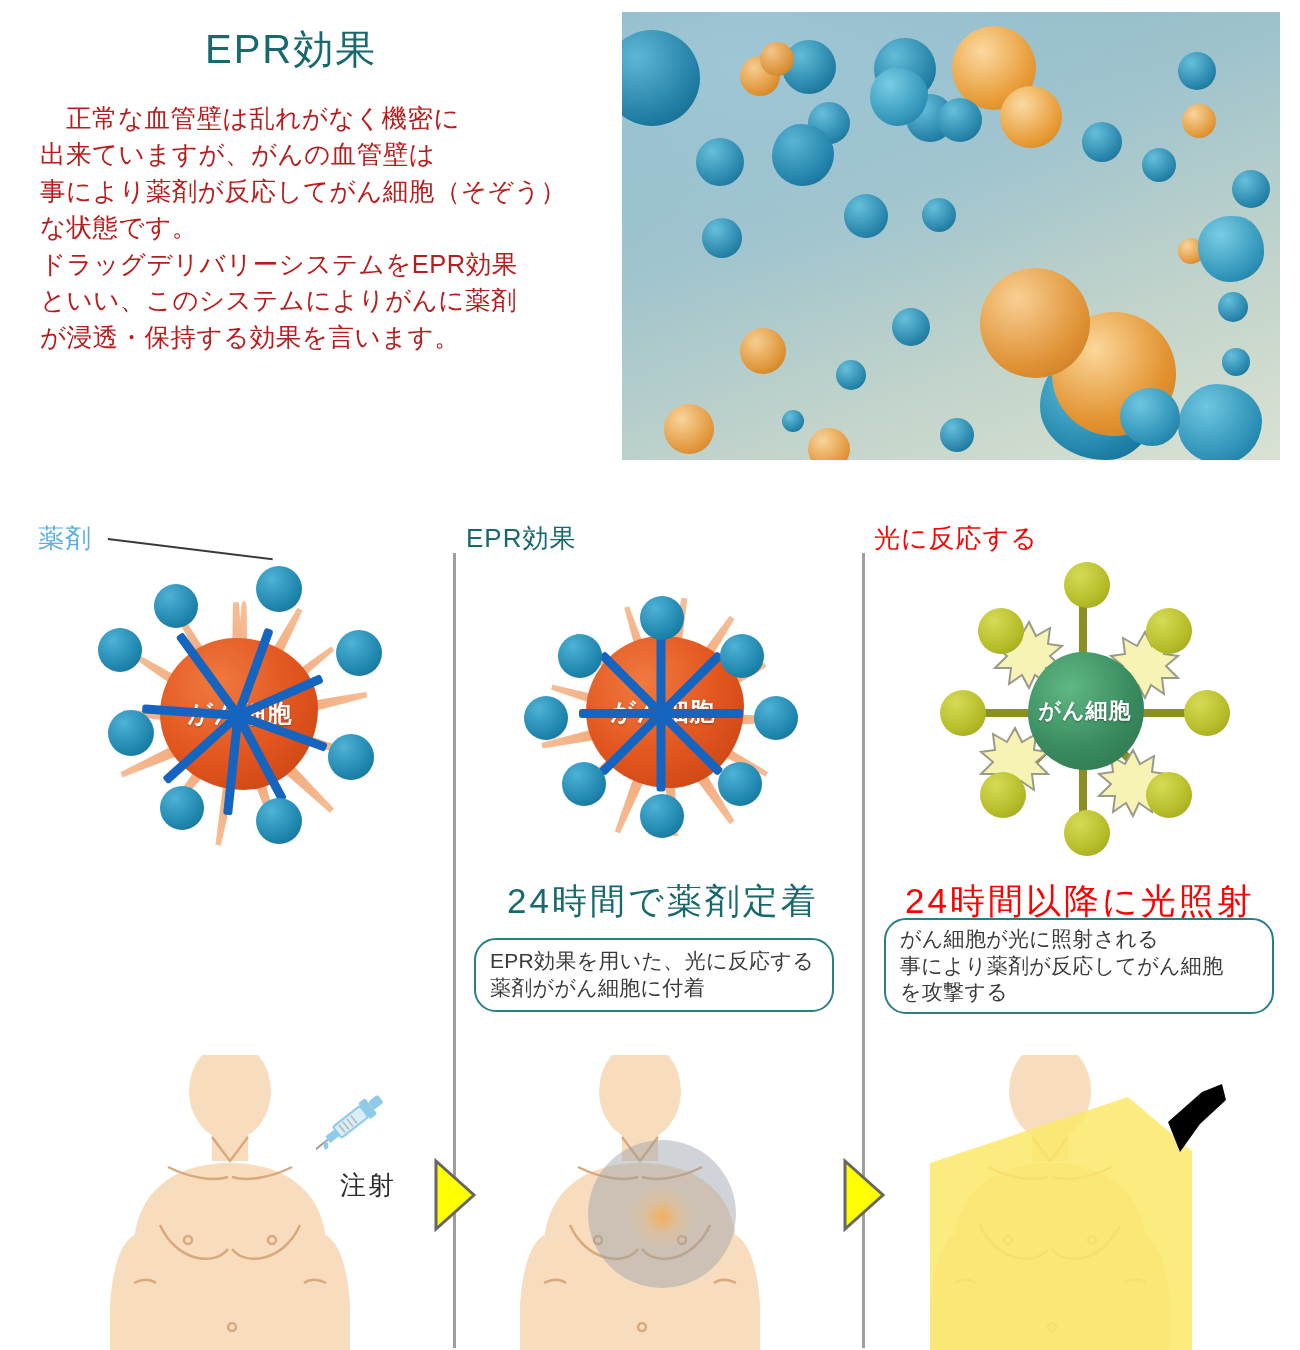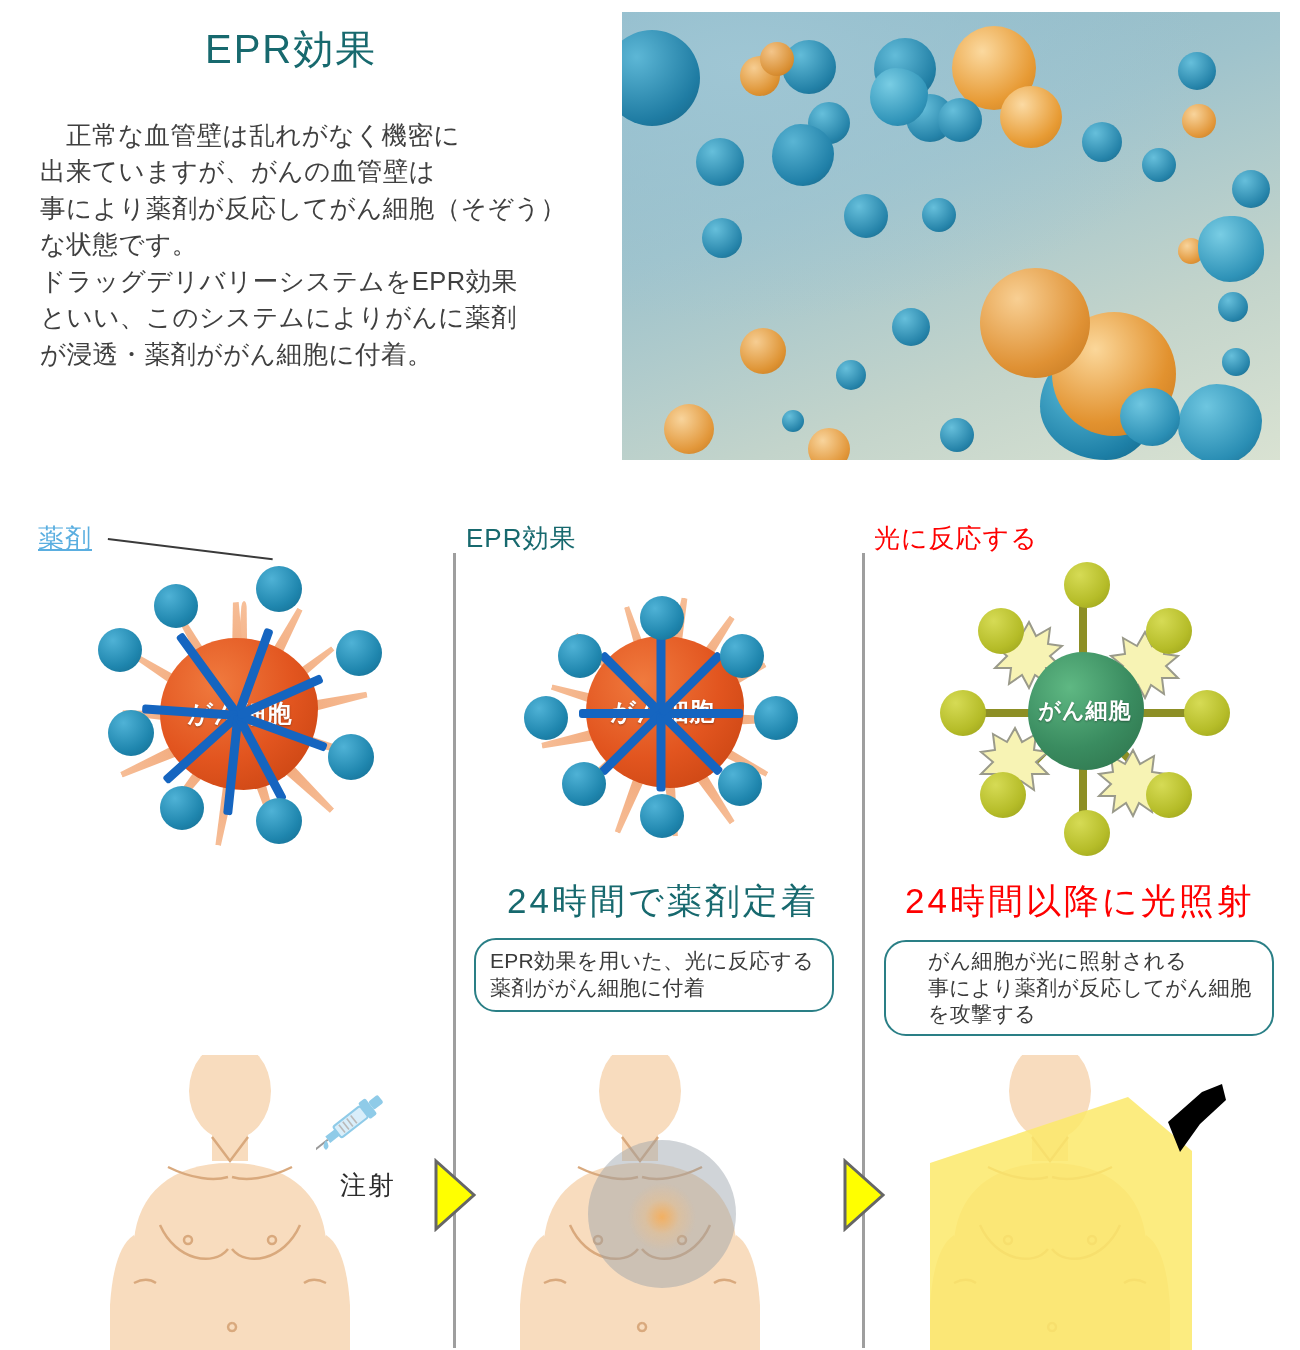--- a/index.html
+++ b/index.html
@@ -10,22 +10,22 @@
     position:relative;overflow:hidden;
   }
   .stage{position:absolute;left:0;top:0;width:1300px;height:1350px;}
 
   
   .page-title{
     position:absolute;left:205px;top:22px;
     font-size:40px;letter-spacing:2px;color:#17696e;white-space:nowrap;
   }
   .intro{
-    position:absolute;left:40px;top:117px;width:560px;
-    font-size:25.5px;line-height:1.43;color:#404040;
+    position:absolute;left:40px;top:100px;width:560px;
+    font-size:25.5px;line-height:1.43;color:#b91c1c;
     letter-spacing:0.5px;
   }
   .intro p{margin:0;}
   .intro p.indent{text-indent:1.1em;}
 
   
   .hero{
     position:absolute;left:622px;top:12px;width:658px;height:448px;
     overflow:hidden;
     background:
@@ -102,21 +102,21 @@
 
   <div class="page-title">EPR効果</div>
 
   <div class="intro">
     <p class="indent" style="text-indent:0">　正常な血管壁は乱れがなく機密に</p>
     <p>出来ていますが、がんの血管壁は</p>
     <p>事により薬剤が反応してがん細胞（そぞう）</p>
     <p>な状態です。</p>
     <p>ドラッグデリバリーシステムをEPR効果</p>
     <p>といい、このシステムによりがんに薬剤</p>
-    <p>が浸透・薬剤ががん細胞に付着。</p>
+    <p>が浸透・保持する効果を言います。</p>
   </div>
 
   <div class="hero">
 
     <div class="cellblob" style="left:418px;top:336px;width:118px;height:112px;background:radial-gradient(circle at 36% 30%,#5fc0dd,#1d7fa6 70%,#13607f);border-radius:48% 52% 44% 56%/52% 46% 54% 48%;"></div>
 
     <div class="cellblob" style="left:430px;top:300px;width:124px;height:124px;background:radial-gradient(circle at 35% 30%,#fbd79a,#e2922f 62%,#c6761c);"></div>
     <div class="cellblob" style="left:358px;top:256px;width:110px;height:110px;background:radial-gradient(circle at 34% 28%,#f8cf93,#df9134 64%,#c1751d);"></div>
 
     <div class="cellblob" style="left:330px;top:14px;width:84px;height:84px;background:radial-gradient(circle at 36% 30%,#fbd99f,#e79a34 65%,#c87d20);"></div>
@@ -153,21 +153,21 @@
 
     <div class="cellblob" style="left:248px;top:56px;width:58px;height:58px;background:radial-gradient(circle at 34% 28%,#79cde4,#2f93b8 68%,#1d6f92);border-radius:44% 56% 52% 48%/50% 44% 56% 50%;"></div>
     <div class="cellblob" style="left:576px;top:204px;width:66px;height:66px;background:radial-gradient(circle at 34% 28%,#79cde4,#2f93b8 68%,#1d6f92);border-radius:50% 46% 54% 50%/46% 54% 46% 54%;"></div>
     <div class="cellblob" style="left:556px;top:372px;width:84px;height:80px;background:radial-gradient(circle at 34% 28%,#6ec6e0,#2a8eb4 68%,#1a6a8d);border-radius:46% 54% 48% 52%/54% 46% 54% 46%;"></div>
     <div class="cellblob" style="left:498px;top:376px;width:60px;height:58px;background:radial-gradient(circle at 34% 28%,#6ec6e0,#2a8eb4 68%,#1a6a8d);border-radius:52% 48% 46% 54%/48% 52% 48% 52%;"></div>
   </div>
 
   <div class="vrule" style="left:453px;top:553px;height:795px;"></div>
   <div class="vrule" style="left:862px;top:553px;height:795px;"></div>
 
-  <div class="panel-tag tag-blue" style="left:38px;top:521px;text-decoration:underline;">薬剤</div>
+  <div class="panel-tag tag-blue" style="left:38px;top:521px;">薬剤</div>
   <div class="leader" style="left:108px;top:538px;width:166px;transform:rotate(7deg);"></div>
 
   <div class="celldiag" style="left:50px;top:548px;width:380px;height:330px;">
 
     <div class="tentacle" style="left:190px;top:165px;width:120px;height:16px;background:linear-gradient(90deg,#f2a273,#f7c09a);border-radius:0 60% 60% 0/0 50% 50% 0;transform:rotate(-88deg) ;clip-path:polygon(0 0,100% 35%,100% 65%,0 100%);"></div>
     <div class="tentacle" style="left:190px;top:165px;width:128px;height:18px;background:linear-gradient(90deg,#ef9a67,#f6bd96);transform:rotate(-62deg);clip-path:polygon(0 0,100% 34%,100% 66%,0 100%);"></div>
     <div class="tentacle" style="left:190px;top:165px;width:118px;height:16px;background:linear-gradient(90deg,#ef9a67,#f6bd96);transform:rotate(-38deg);clip-path:polygon(0 0,100% 34%,100% 66%,0 100%);"></div>
     <div class="tentacle" style="left:190px;top:165px;width:130px;height:17px;background:linear-gradient(90deg,#ef9a67,#f6bd96);transform:rotate(-12deg);clip-path:polygon(0 0,100% 34%,100% 66%,0 100%);"></div>
     <div class="tentacle" style="left:190px;top:165px;width:122px;height:16px;background:linear-gradient(90deg,#ef9a67,#f6bd96);transform:rotate(16deg);clip-path:polygon(0 0,100% 34%,100% 66%,0 100%);"></div>
     <div class="tentacle" style="left:190px;top:165px;width:128px;height:18px;background:linear-gradient(90deg,#ef9a67,#f6bd96);transform:rotate(44deg);clip-path:polygon(0 0,100% 34%,100% 66%,0 100%);"></div>
@@ -368,21 +368,21 @@
     <div class="nano" style="left:40px;top:142px;width:46px;height:46px;background:radial-gradient(circle at 34% 28%,#d6db55,#b5bc28 62%,#969c1b);"></div>
     <div class="nano" style="left:80px;top:224px;width:46px;height:46px;background:radial-gradient(circle at 34% 28%,#d6db55,#b5bc28 62%,#969c1b);"></div>
     <div class="nano" style="left:164px;top:262px;width:46px;height:46px;background:radial-gradient(circle at 34% 28%,#d6db55,#b5bc28 62%,#969c1b);"></div>
     <div class="nano" style="left:246px;top:224px;width:46px;height:46px;background:radial-gradient(circle at 34% 28%,#d6db55,#b5bc28 62%,#969c1b);"></div>
     <div class="nano" style="left:284px;top:142px;width:46px;height:46px;background:radial-gradient(circle at 34% 28%,#d6db55,#b5bc28 62%,#969c1b);"></div>
     <div class="nano" style="left:246px;top:60px;width:46px;height:46px;background:radial-gradient(circle at 34% 28%,#d6db55,#b5bc28 62%,#969c1b);"></div>
   </div>
 
   <div class="stage-title st-red" style="left:880px;top:878px;width:400px;">24時間以降に光照射</div>
 
-  <div class="capbox" style="left:884px;top:940px;width:390px;height:96px;padding-left:28px;">
+  <div class="capbox" style="left:884px;top:918px;width:390px;height:96px;">
     <div class="txt">がん細胞が光に照射される
 事により薬剤が反応してがん細胞
 を攻撃する</div>
   </div>
 
   <div class="body-wrap" style="left:930px;top:1055px;">
     <svg width="330" height="300" viewBox="0 0 330 300">
       <g>
         <ellipse cx="120" cy="36" rx="41" ry="49" fill="#f8dcbe"></ellipse>
         <rect x="102" y="66" width="36" height="40" fill="#f8dcbe"></rect>

